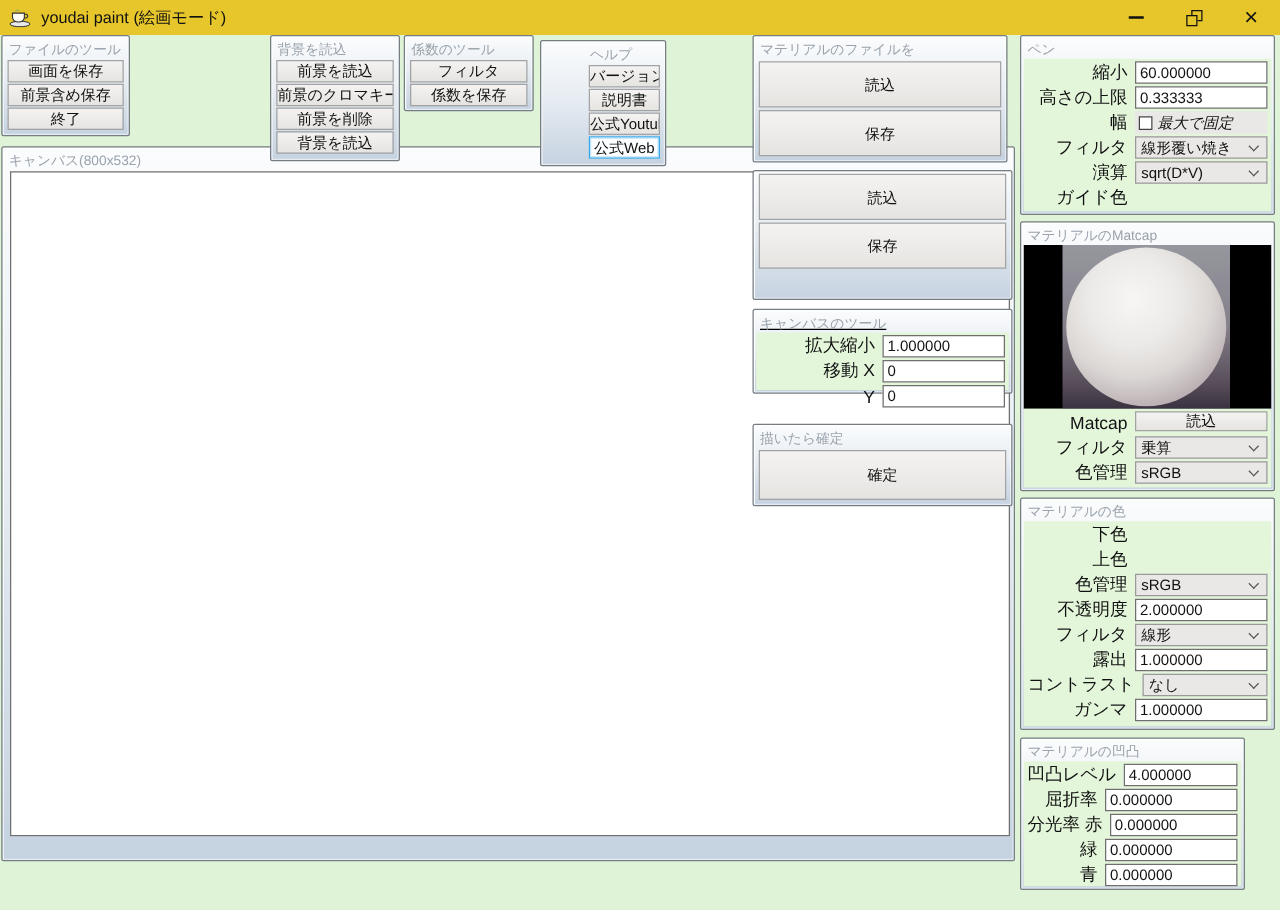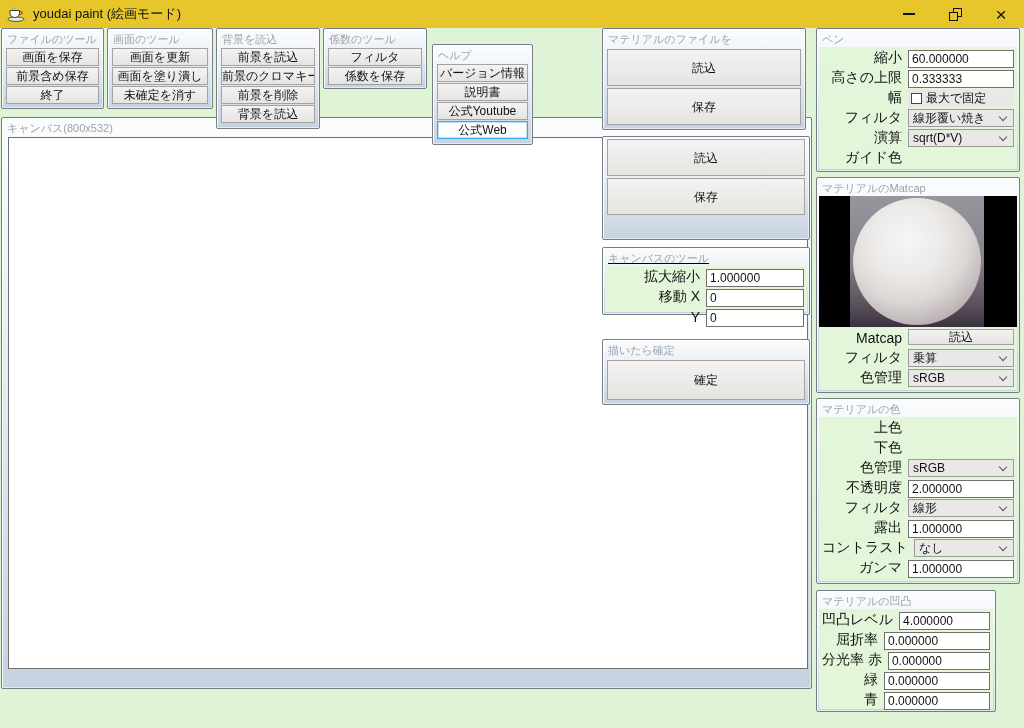--- a/index.html
+++ b/index.html
@@ -59,21 +59,21 @@
   }
   .dd {
     width:100%; height:18px; background:#e9e8e6; border:1px solid #9a9a9a;
     display:flex; align-items:center; font-size:12px; color:#111; cursor:default;
   }
   .dd .dd-text { flex:1; padding-left:4px; white-space:nowrap; overflow:hidden; }
   .chev { width:6px; height:6px; border-right:1.4px solid #555; border-bottom:1.4px solid #555;
           transform:rotate(45deg); margin:-3px 7px 0 0; flex:none; }
   .chkrow { width:100%; height:18px; background:#e9e8e6; display:flex; align-items:center; }
   .chk { width:11px; height:11px; border:1px solid #444; background:#fff; margin:0 4px 0 3px; flex:none; }
-  .chklbl { font-size:12px; color:#111; white-space:nowrap; }
+  .chklbl { font-size:12px; color:#111; white-space:nowrap;font-style:italic; }
   .swatch { width:100%; height:18px; }
   .swatch.red { background:#ff0000; }
   .swatch.white { background:#ffffff; }
 
   
   .canvas-area {
     position:absolute; left:6px; top:19px; width:800px; height:532px;
     background:#fff; border:1px solid #6f6f6f;
   }
 
@@ -122,42 +122,36 @@
     <div class="canvas-area"></div>
   </div>
 
   <div class="panel" style="left:1px; top:28px; width:103px; height:81px;">
     <div class="panel-title">ファイルのツール</div>
     <button class="btn">画面を保存</button>
     <button class="btn">前景含め保存</button>
     <button class="btn">終了</button>
   </div>
 
-  <div class="panel" style="left:107px; top:28px; width:106px; height:81px;">
-    <div class="panel-title">画面のツール</div>
-    <button class="btn">画面を更新</button>
-    <button class="btn">画面を塗り潰し</button>
-    <button class="btn">未確定を消す</button>
-  </div>
 
   <div class="panel" style="left:216px; top:28px; width:104px; height:101px;">
     <div class="panel-title">背景を読込</div>
     <button class="btn">前景を読込</button>
     <button class="btn">前景のクロマキー</button>
     <button class="btn">前景を削除</button>
     <button class="btn">背景を読込</button>
   </div>
 
   <div class="panel" style="left:323px; top:28px; width:104px; height:61px;">
     <div class="panel-title">係数のツール</div>
     <button class="btn">フィルタ</button>
     <button class="btn">係数を保存</button>
   </div>
 
-  <div class="panel" style="left:432px; top:44px; width:101px; height:101px;">
+  <div class="panel" style="left:432px; top:32px; width:101px; height:101px;padding-left:34px;">
     <div class="panel-title">ヘルプ</div>
     <button class="btn">バージョン情報</button>
     <button class="btn">説明書</button>
     <button class="btn">公式Youtube</button>
     <button class="btn focused">公式Web</button>
   </div>
 
   <div class="panel" style="left:602px; top:28px; width:204px; height:102px;">
     <div class="panel-title">マテリアルのファイルを</div>
     <button class="btn big">読込</button>
@@ -269,25 +263,25 @@
           </span>
         </span>
       </div>
     </div>
   </div>
 
   <div class="panel" style="left:816px; top:398px; width:204px; height:186px;">
     <div class="panel-title">マテリアルの色</div>
     <div class="body green">
       <div class="frow">
+        <span class="lbl">下色</span>
+        <span class="ctl"><span class="swatch white"></span></span>
+      </div>
+      <div class="frow">
         <span class="lbl">上色</span>
-        <span class="ctl"><span class="swatch white"></span></span>
-      </div>
-      <div class="frow">
-        <span class="lbl">下色</span>
         <span class="ctl"><span class="swatch white"></span></span>
       </div>
       <div class="frow">
         <span class="lbl">色管理</span>
         <span class="ctl">
           <span class="dd">
             <span class="dd-text">sRGB</span>
               <span class="chev"></span>
           </span>
         </span>

